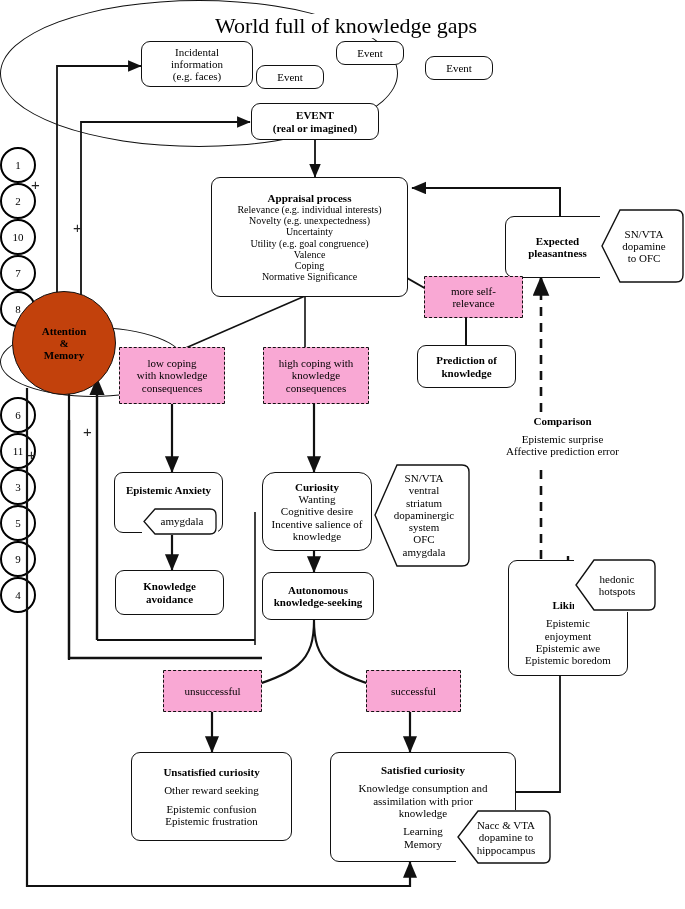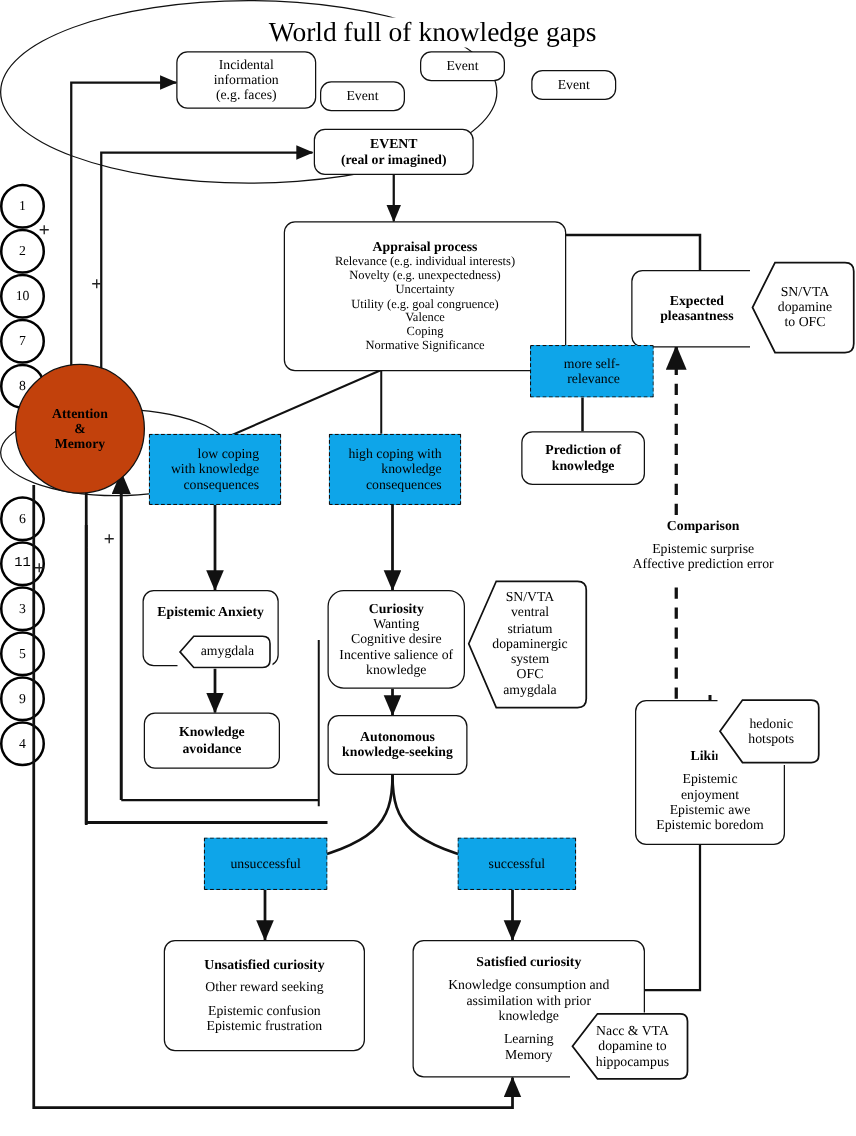--- a/index.html
+++ b/index.html
@@ -4,21 +4,21 @@
 <style>
   html,body{margin:0;padding:0;background:#fff;}
   body{font-family:"Liberation Serif", serif;}
   #stage{position:relative;width:685px;height:909px;overflow:hidden;background:#fff;}
   #wires{position:absolute;left:0;top:0;width:685px;height:909px;}
   .node{position:absolute;box-sizing:border-box;display:flex;flex-direction:column;
         align-items:center;justify-content:center;text-align:center;background:#fff;
         color:#000;line-height:1.12;}
   .rbox{border:1.2px solid #111;border-radius:9px;}
   .rbox.thick{border-width:1.7px;}
-  .dashbox{border:1.7px dashed #111;background:#0ea5e9;border-radius:1px;text-align:right;}
+  .dashbox{border:1.7px dashed #111;background:#f9a8d4;border-radius:1px;}
   .circ{border:2.2px solid #000;border-radius:50%;background:#fff;
         display:flex;align-items:center;justify-content:center;font-size:11px;}
   .bigcirc{border:1.2px solid #111;border-radius:50%;background:#c2410c;}
   .ell{border:1.2px solid #111;border-radius:50%;background:transparent;}
   .b{font-weight:bold;}
   .plus{position:absolute;font-size:15px;color:#222;font-family:"Liberation Sans",sans-serif;}
   .hex{position:absolute;background:#fff;}
   .hexlbl{position:absolute;display:flex;align-items:center;justify-content:center;
           text-align:center;line-height:1.12;}
   .ttl{font-size:22px;}
@@ -119,21 +119,21 @@
   <div class="node rbox t11" style="left:336px;top:41px;width:68px;height:24px;">Event</div>
   <div class="node rbox t11" style="left:425px;top:56px;width:68px;height:24px;">Event</div>
 
   <div class="node rbox thick t11" style="left:251px;top:103px;width:128px;height:37px;">
     <div class="b">EVENT</div>
     <div class="b">(real or imagined)</div>
   </div>
 
   <div class="circ" style="left:414px;top:91px;width:32px;height:32px;">1</div>
 
-  <div class="node rbox t11" style="left:211px;top:177px;width:226px;height:120px;padding:5px 4px;margin-left:16px;">
+  <div class="node rbox t11" style="left:211px;top:177px;width:197px;height:120px;padding:5px 4px;">
     <div class="b t11">Appraisal process</div>
     <div class="t10">Relevance (e.g. individual interests)</div>
     <div class="t10">Novelty (e.g. unexpectedness)</div>
     <div class="t10">Uncertainty</div>
     <div class="t10">Utility (e.g. goal congruence)</div>
     <div class="t10">Valence</div>
     <div class="t10">Coping</div>
     <div class="t10">Normative Significance</div>
   </div>
   <div class="circ" style="left:205px;top:160px;width:32px;height:32px;">2</div>
@@ -184,21 +184,21 @@
   <div class="node dashbox t11" style="left:119px;top:347px;width:106px;height:57px;white-space:pre-line;">low coping
 with knowledge
 consequences</div>
   <div class="node dashbox t11" style="left:263px;top:347px;width:106px;height:57px;white-space:pre-line;">high coping with
 knowledge
 consequences</div>
 
   <div class="node rbox t11" style="left:114px;top:472px;width:109px;height:61px;justify-content:flex-start;padding-top:11px;">
     <div class="b">Epistemic Anxiety</div>
   </div>
-  <div class="circ" style="left:110px;top:450px;width:32px;height:32px;font-family:Liberation Mono, monospace;">11</div>
+  <div class="circ" style="left:110px;top:450px;width:32px;height:32px;">11</div>
 
   <svg class="hex" style="left:142px;top:508px;" width="76" height="27" viewBox="0 0 76 27">
     <path d="M13,1 L68,1 Q74,1 74,7 L74,20 Q74,26 68,26 L13,26 L2,13.5 Z" fill="#fff" stroke="#111" stroke-width="1.3"></path>
   </svg>
   <div class="hexlbl t11" style="left:150px;top:509px;width:64px;height:25px;">amygdala</div>
 
   <div class="node rbox thick t11" style="left:115px;top:570px;width:109px;height:45px;">
     <div class="b">Knowledge</div>
     <div class="b">avoidance</div>
   </div>

